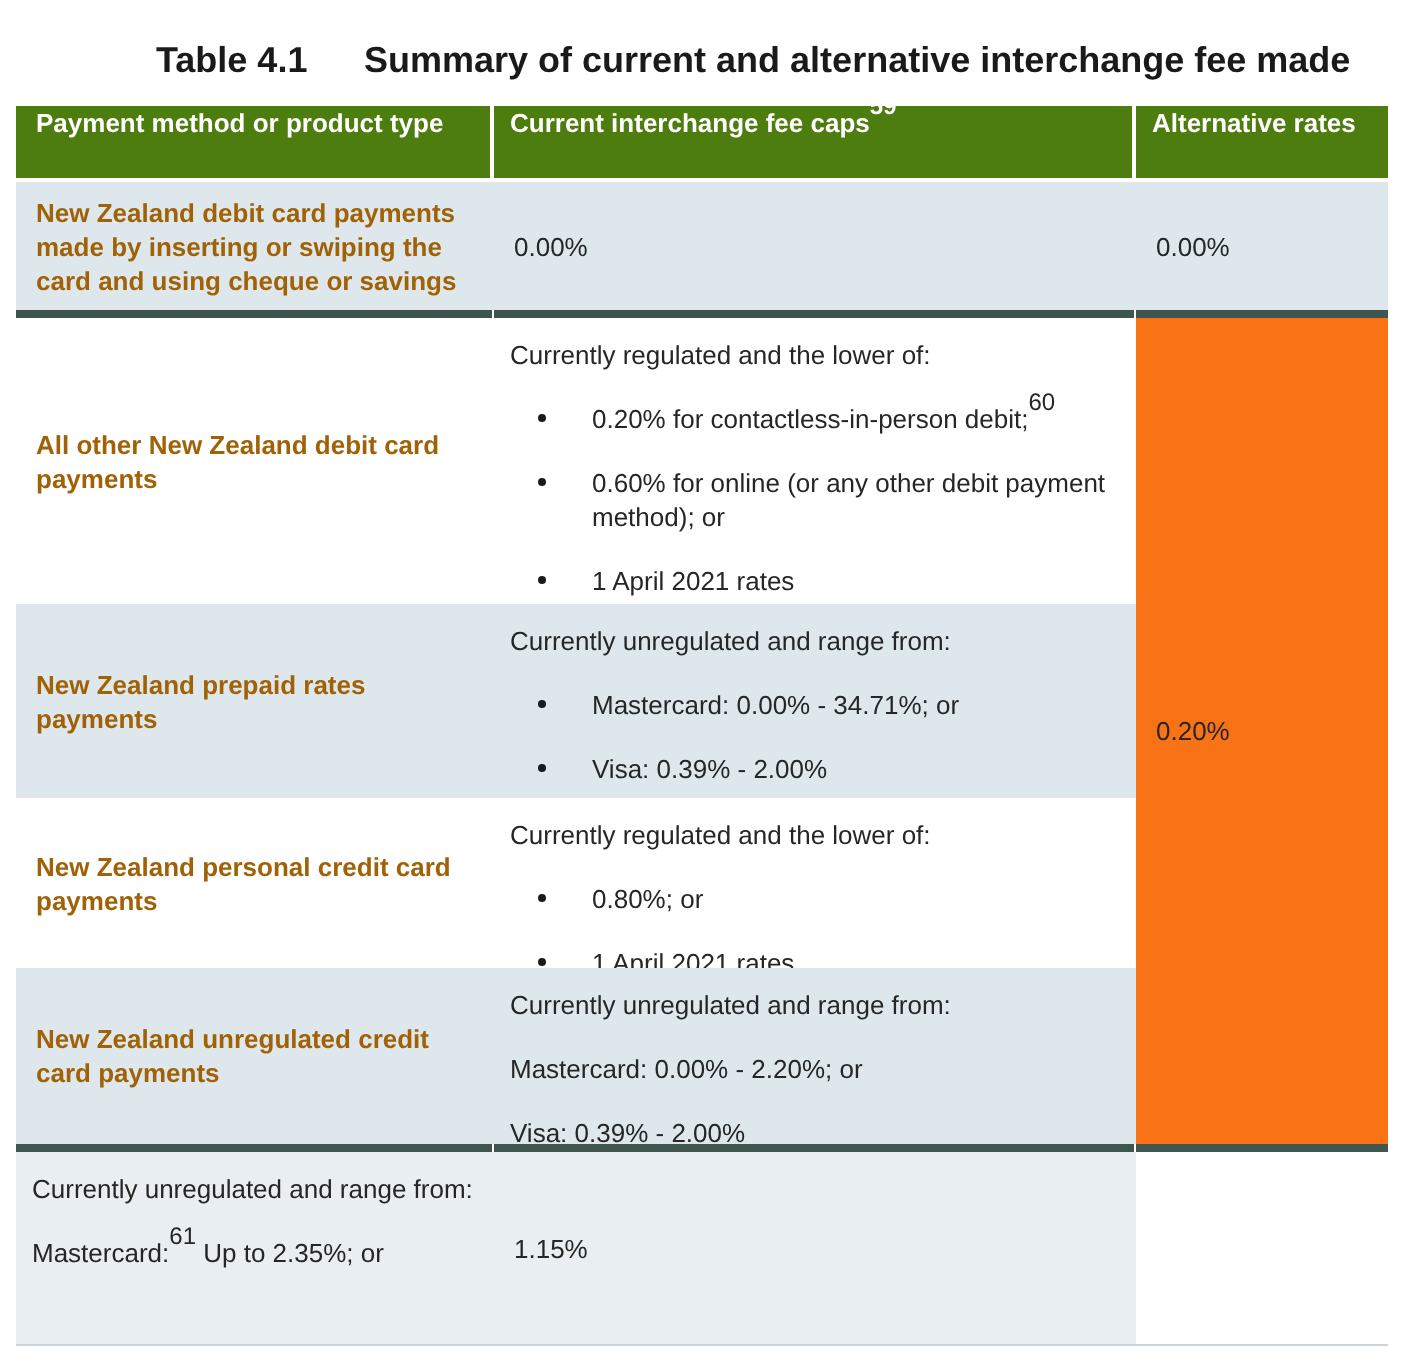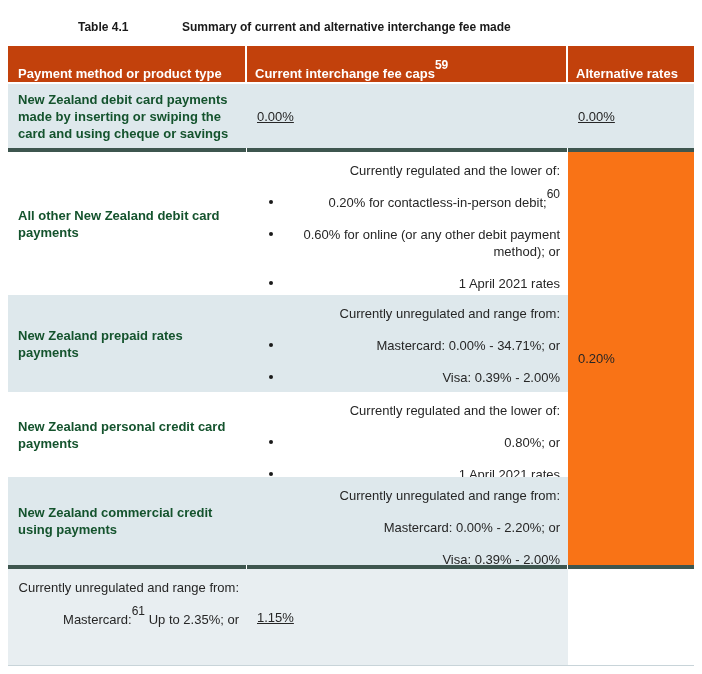--- a/index.html
+++ b/index.html
@@ -9,72 +9,71 @@
     font-family: "Liberation Sans", sans-serif;
     color: #262626;
     overflow: hidden;
   }
   .page { padding: 8px 8px 0 8px; }
 
   
   .caption {
     display: flex;
     padding: 12px 0 12px 70px;
-    font-size: 12px;
+    font-size: 18px;
     font-weight: bold;
     color: #1a1a1a;
   }
   .caption .tnum { width: 104px; flex: none; }
 
   
   .table {
     display: grid;
     grid-template-columns: 239px 321px 126px;
     grid-template-rows: 38px 64px 4px 143px 97px 85px 88px 4px 96px;
     width: 686px;
     border-bottom: 1px solid #c8d4d9;
     font-size: 13px;
     line-height: 17px;
   }
   .cell { padding: 0 8px; }
 
   
   .hcell {
-    background: #c2410c;
+    background: #4d7c0f;
     color: #ffffff;
     font-weight: bold;
     display: flex;
-    align-items: flex-end;
+    align-items: flex-start;
     border-bottom: 2px solid #ffffff;
   }
   .hc1, .hc2 { border-right: 2px solid #ffffff; }
   .hc1 { padding: 0 10px; }
 
   
   .c1 {
     font-weight: bold;
-    color: #14532d;
+    color: #a16207;
     display: flex;
     align-items: center;
     padding: 0 10px 0 10px;
   }
   
   .light  { background: #dee8ec; }
   .light2 { background: #e8eef1; }
 
   
   .val {
     display: flex;
     align-items: center;
     padding: 0 10px;
-    text-decoration: underline;
-  }
-
-  
-  .c2 { padding: 10px 8px 0 8px; text-align: right; }
+  }
+
+  
+  .c2 { padding: 10px 8px 0 8px; }
   .para { margin-bottom: 15px; }
   .li { display: flex; margin: 0 0 15px 14px; }
   .li .dot {
     width: 4px; height: 4px; flex: none;
     border-radius: 50%;
     background: #1a1a1a;
     margin: 6px 23px 0 0;
   }
   .li .bt { flex: 1; }
 
@@ -182,21 +181,21 @@
         <span class="dot"></span>
         <div class="bt">0.80%; or</div>
       </div>
       <div class="li">
         <span class="dot"></span>
         <div class="bt">1 April 2021 rates</div>
       </div>
     </div>
 
     <div class="cell c1 light">
-      <span>New Zealand commercial credit using payments</span>
+      <span>New Zealand unregulated credit card payments</span>
     </div>
     <div class="cell c2 light">
       <div class="para">Currently unregulated and range from:</div>
       <div class="para">Mastercard: 0.00% - 2.20%; or</div>
       <div class="para">Visa: 0.39% - 2.00%</div>
     </div>
 
     <div class="db db1"></div>
     <div class="db db2"></div>
     <div class="db"></div>

